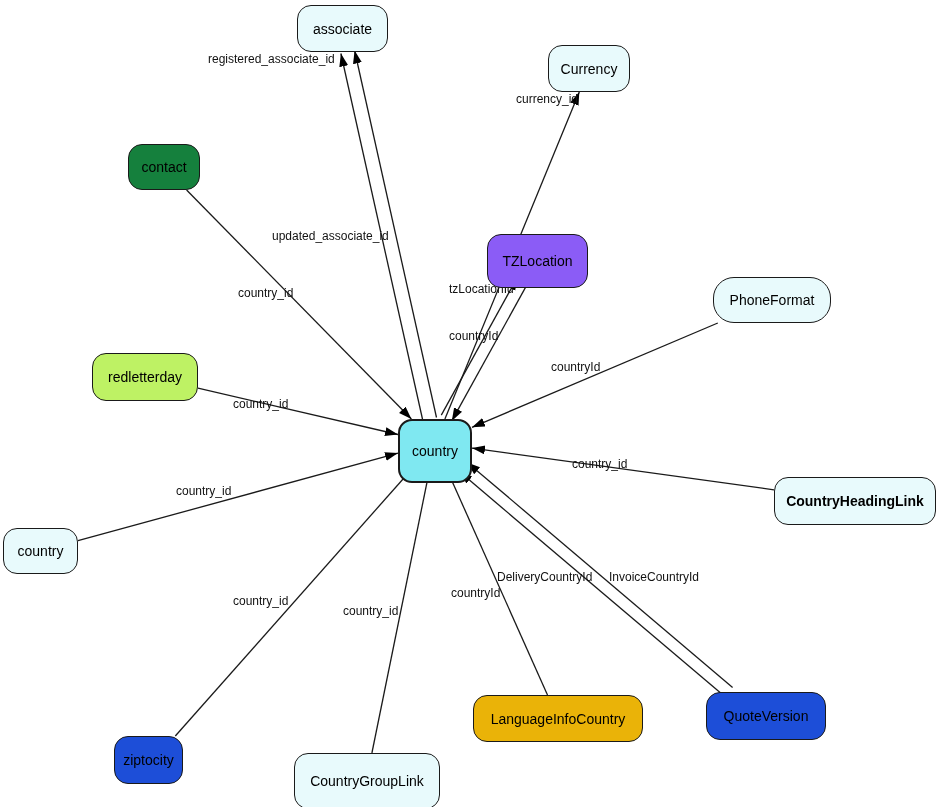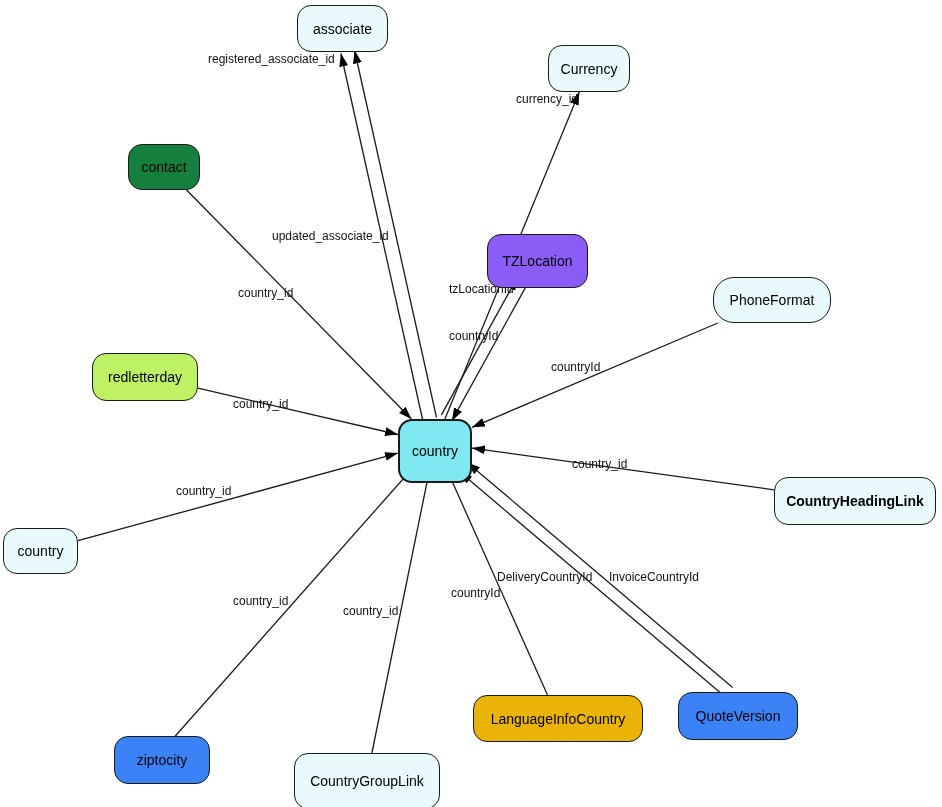--- a/index.html
+++ b/index.html
@@ -112,26 +112,26 @@
       </div>
       <div class="node" style="left: 398px; top: 419px; width: 74px; height: 64px; background: rgb(127, 232, 241); border-width: 2px;">
         <span>country</span>
       </div>
       <div class="node" style="left: 774px; top: 477px; width: 162px; height: 48px; background: rgb(232, 250, 252); font-weight: bold;">
         <span>CountryHeadingLink</span>
       </div>
       <div class="node" style="left: 3px; top: 528px; width: 75px; height: 46px; background: rgb(232, 250, 252);">
         <span>country</span>
       </div>
-      <div class="node" style="left: 114px; top: 736px; width: 96px; height: 48px; background: #3b82f6;">
+      <div class="node" style="left: 114px; top: 736px; width: 69px; height: 48px; background: #1d4ed8;">
         <span>ziptocity</span>
       </div>
       <div class="node" style="left: 294px; top: 753px; width: 146px; height: 56px; background: rgb(232, 250, 252);">
         <span>CountryGroupLink</span>
       </div>
       <div class="node" style="left: 473px; top: 695px; width: 170px; height: 47px; background: #eab308;">
         <span>LanguageInfoCountry</span>
       </div>
-      <div class="node" style="left: 678px; top: 692px; width: 120px; height: 48px; background: #3b82f6;">
+      <div class="node" style="left: 706px; top: 692px; width: 120px; height: 48px; background: #1d4ed8;">
         <span>QuoteVersion</span>
       </div>
     </div>
 </div>
 
 </body></html>

